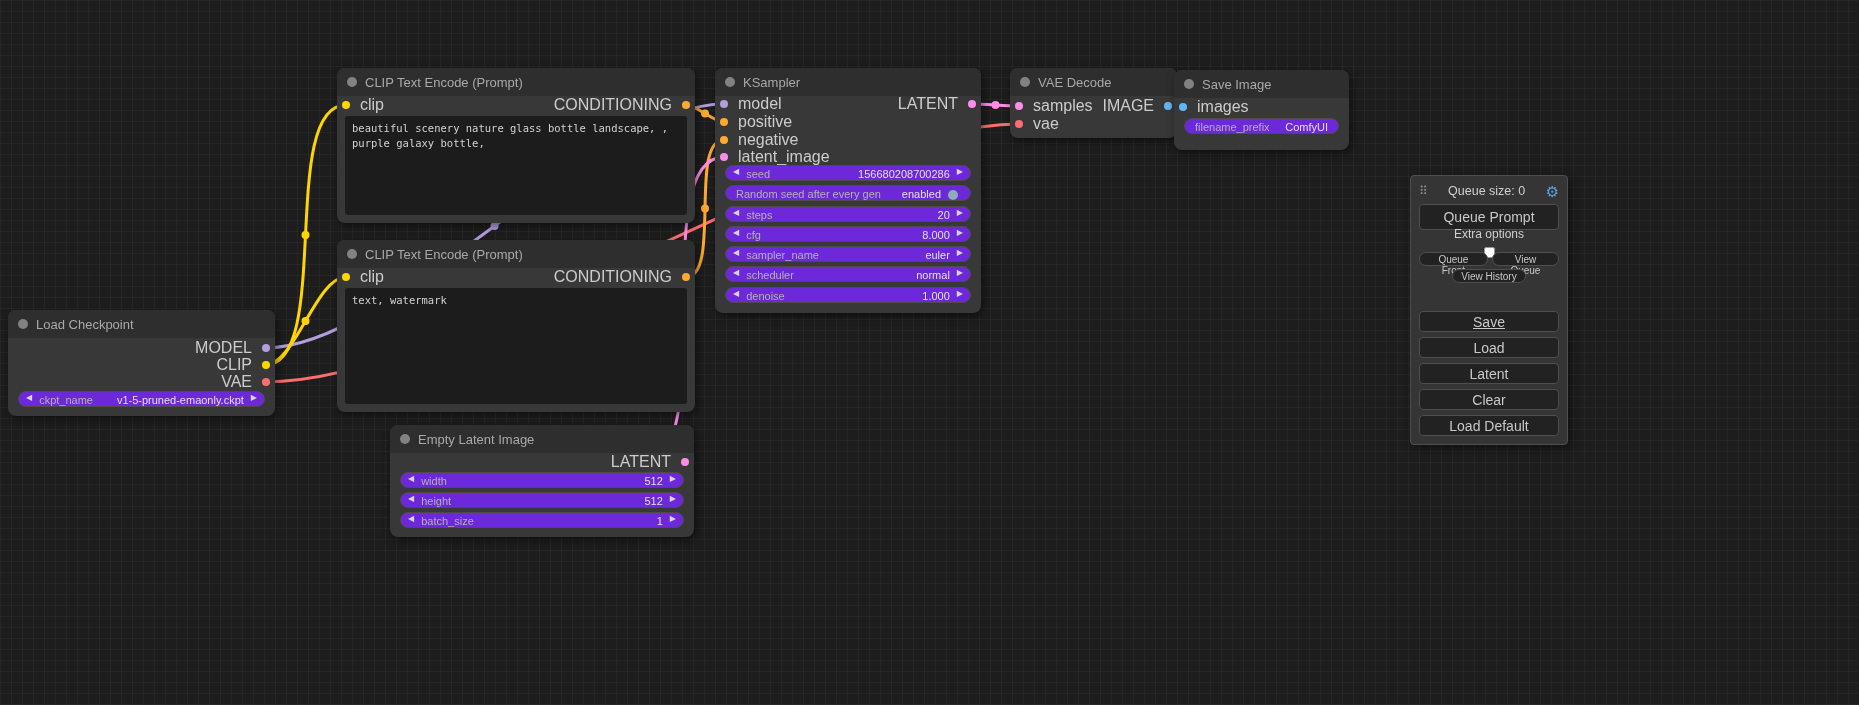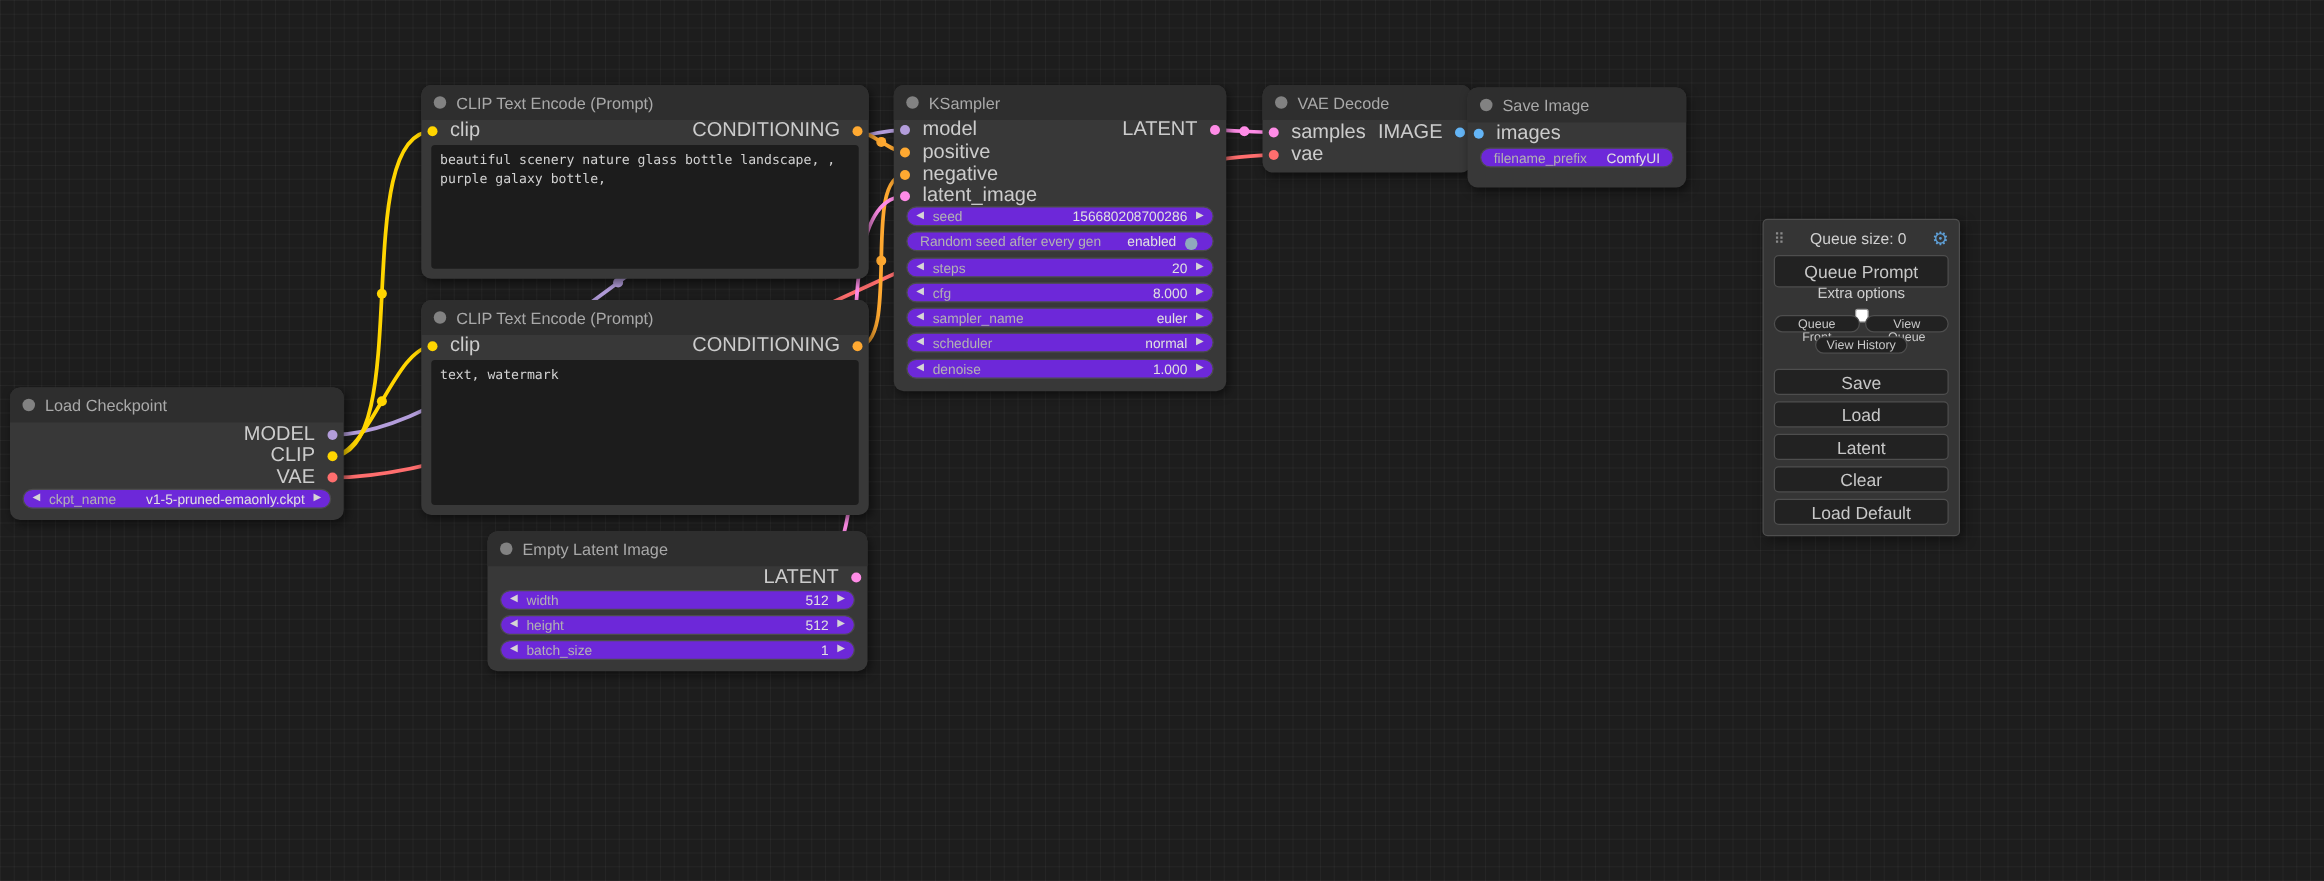--- a/index.html
+++ b/index.html
@@ -109,21 +109,21 @@
     font-size: 12px; height: 13px; margin-bottom: 3px; color: #cfcfcf; flex-direction: column;
   }
   .checkbox {
     width: 11px; height: 11px; background: #ffffff;
     border: 1px solid #999; border-radius: 2px; cursor: pointer; flex: none;
   }
   .small-row { display: flex; gap: 4px; justify-content: center; margin-bottom: 3px; }
   .btn-small { font-size: 10px; padding: 1px 8px; height: 14px; line-height: 11px; border-radius: 9px; width: auto; }
   .vh-row { display: flex; justify-content: center; }
   .btn-mid { height: 21px; font-size: 14px; margin-top: 5px; line-height: 18px; }
-  .btn-save { margin-top: 12px; }
+  .btn-save { margin-top: 28px; text-decoration: underline; }
 </style>
 </head>
 <body>
 
 <div class="canvas-bg"></div>
 
 <svg id="wires" width="1859" height="705">
     <path d="M 265 348 C 394.95600216996525 348, 594.0439978300348 104, 724 104" stroke="#B39DDB" stroke-width="3" fill="none"></path>
     <circle cx="494.5" cy="226" r="4" fill="#B39DDB"></circle>
     <path d="M 265 365 C 333.08129331909026 365, 277.91870668090974 105, 346 105" stroke="#FFD500" stroke-width="3" fill="none"></path>

